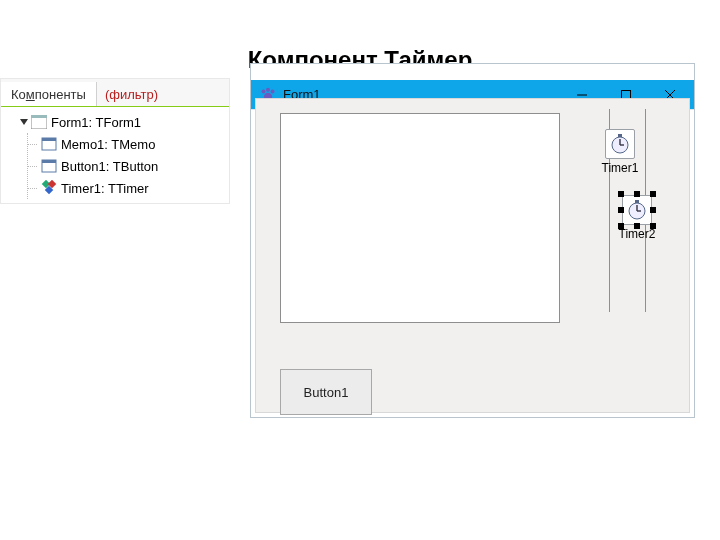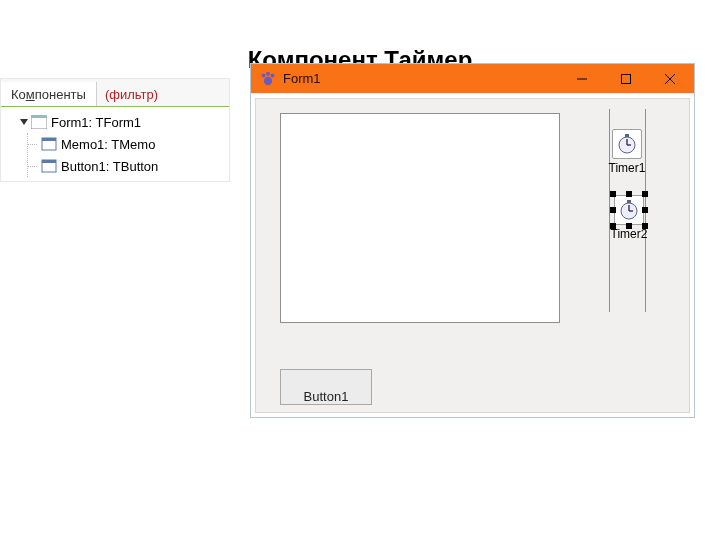--- a/index.html
+++ b/index.html
@@ -102,21 +102,22 @@
     height: 355px;
     border: 1px solid #b8c4ce;
     background: #fff;
   }
   .titlebar {
     height: 30px;
     display: flex;
     align-items: center;
     padding: 0 2px 0 8px;
     border-bottom: 1px solid #dfe6ec;
-    background: #f97316;
+    background: #0ea5e9;
+    margin-top: 16px;
   }
   .app-icon {
     width: 18px; height: 18px;
     margin-right: 6px;
   }
   .title-text {
     font-size: 13px;
     color: #111;
     flex: 0 0 auto;
   }
@@ -138,24 +139,24 @@
   .memo-box {
     position: absolute;
     left: 24px; top: 14px;
     width: 280px; height: 210px;
     background: #fff;
     border: 1px solid #8e8e8e;
   }
   .button1 {
     position: absolute;
     left: 24px; top: 270px;
-    width: 92px; height: 36px;
+    width: 92px; height: 46px;
     background: #ececec;
     border: 1px solid #a8a8a8;
-    display: flex; align-items: flex-end; justify-content: center;
+    display: flex; align-items: center; justify-content: center;
     color: #222;
     font-size: 13px;
   }
 
   
   .timer-comp {
     position: absolute;
     width: 42px;
     text-align: center;
   }
@@ -235,20 +236,30 @@
       <div class="tree-row child">
         <span class="node-icon">
           <svg width="16" height="14">
               <rect x="1" y="1" width="14" height="12" fill="#fff" stroke="#5a7aa8"></rect>
               <rect x="1" y="1" width="14" height="3" fill="#5a7aa8"></rect>
             </svg>
         </span>
         <span>Button1: TButton</span>
       </div>
 
+      <div class="tree-row child">
+        <span class="node-icon">
+          <svg width="16" height="16">
+              <rect x="2" y="1" width="6" height="6" fill="#2a7" transform="rotate(45 5 4)"></rect>
+              <rect x="8" y="1" width="6" height="6" fill="#c33" transform="rotate(45 11 4)"></rect>
+              <rect x="5" y="7" width="6" height="6" fill="#36c" transform="rotate(45 8 10)"></rect>
+            </svg>
+        </span>
+        <span>Timer1: TTimer</span>
+      </div>
 
 
     </div>
   </div>
 </div>
 
 <div class="designer-window">
   <div class="titlebar">
     <span class="app-icon">
       <svg width="18" height="18" viewBox="0 0 18 18">
@@ -280,33 +291,33 @@
   <div class="design-surface">
     <div class="align-guide-v" style="left:353px;"></div>
     <div class="align-guide-v" style="left:389px;"></div>
 
     <div class="memo-box"></div>
 
     <div class="button1">
       <span>Button1</span>
     </div>
 
-    <div class="timer-comp" style="left:350px; top:30px;">
+    <div class="timer-comp" style="left:343px; top:30px;">
       <div class="timer-iconwrap">
         <svg width="22" height="22" viewBox="0 0 22 22">
           <circle cx="11" cy="12" r="8" fill="#eef" stroke="#568"></circle>
           <rect x="9" y="1" width="4" height="3" fill="#568"></rect>
           <line x1="11" y1="12" x2="11" y2="6" stroke="#334" stroke-width="1.4"></line>
           <line x1="11" y1="12" x2="15" y2="12" stroke="#334" stroke-width="1.4"></line>
         </svg>
       </div>
       <div class="timer-label">Timer1</div>
     </div>
 
-    <div class="timer-comp" style="left:352px; top:96px;">
+    <div class="timer-comp" style="left:360px; top:96px;">
       <div class="timer-iconwrap" style="position:relative;">
         <svg width="22" height="22" viewBox="0 0 22 22">
           <circle cx="11" cy="12" r="8" fill="#eef" stroke="#568"></circle>
           <rect x="9" y="1" width="4" height="3" fill="#568"></rect>
           <line x1="11" y1="12" x2="11" y2="6" stroke="#334" stroke-width="1.4"></line>
           <line x1="11" y1="12" x2="15" y2="12" stroke="#334" stroke-width="1.4"></line>
         </svg>
         <div class="sel-handles">
           <span class="h-tl"></span>
             <span class="h-tc"></span>

